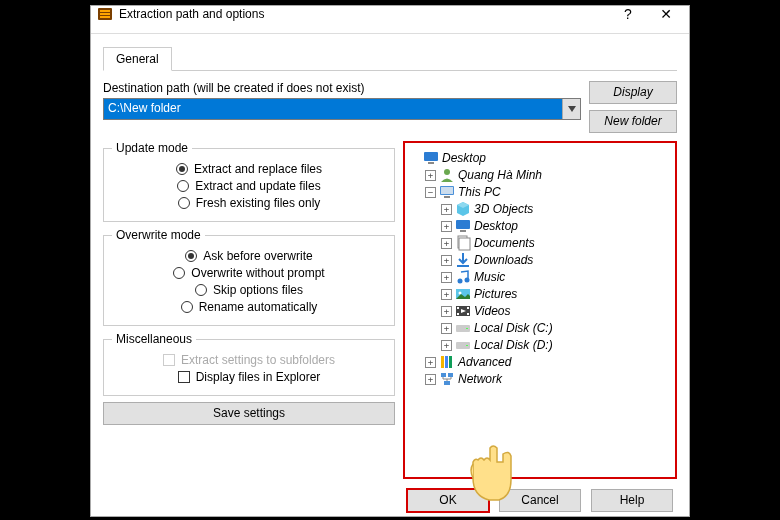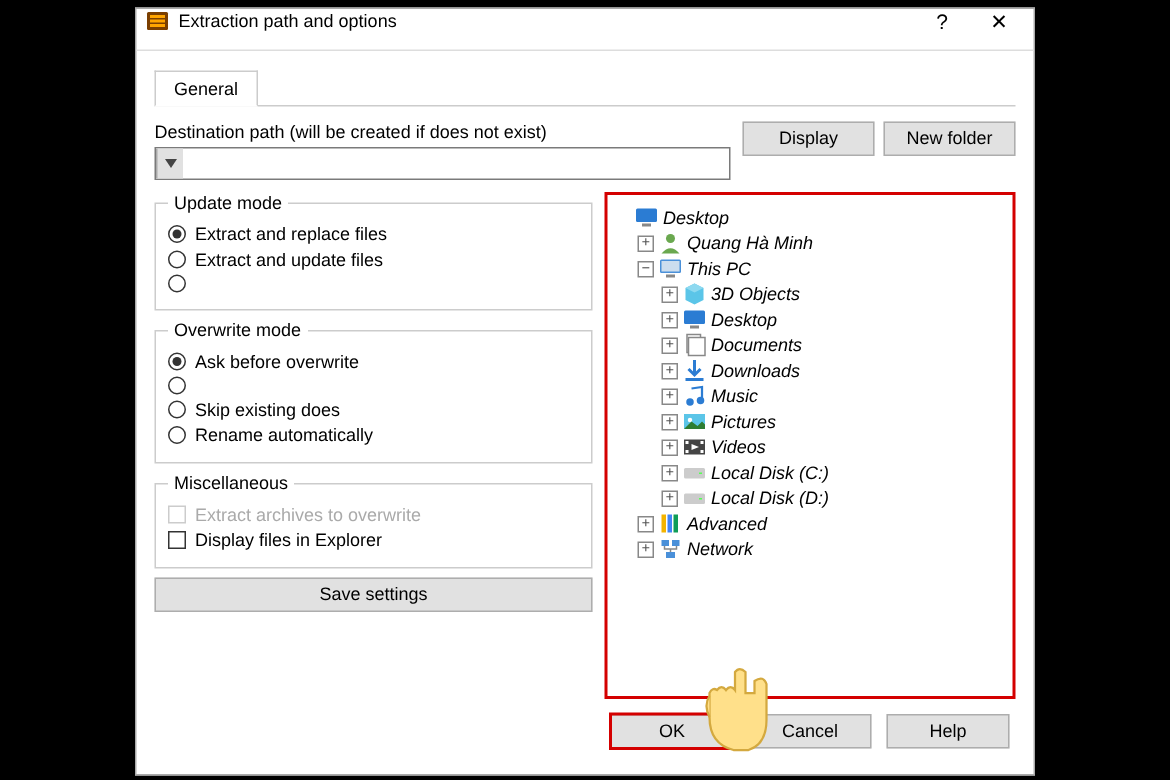--- a/index.html
+++ b/index.html
@@ -12,27 +12,27 @@
   .body { padding: 8px 12px 10px 12px; }
   .tabs { display: flex; border-bottom: 1px solid #ccc; margin-top: 4px; }
   .tab { padding: 4px 12px; border: 1px solid #ccc; border-bottom: none; margin-right: -1px; background: #f0f0f0; position: relative; top: 1px; }
   .tab.active { background: #fff; border-bottom: 1px solid #fff; }
   .row-top { display: flex; margin-top: 10px; }
   .left-top { flex: 1; margin-right: 8px; }
   .path-label { margin-bottom: 3px; }
   .combo { display: flex; align-items: center; border: 1px solid #7a7a7a; height: 22px; }
   .combo-input { flex: 1; background: #0078d7; color: #fff; padding: 2px 4px; height: 100%; }
   .combo-btn { width: 18px; height: 100%; display: flex; align-items: center; justify-content: center; background: #e1e1e1; border-left: 1px solid #aaa; }
-  .side-btns { display: flex; flex-direction: row; gap: 6px; }
+  .side-btns { display: flex; flex-direction: column; gap: 6px; font-style: italic; }
   .btn { background: #e1e1e1; border: 1px solid #adadad; padding: 2px 6px; text-align: center; min-width: 88px; height: 23px; line-height: 17px; }
   .main { display: flex; margin-top: 8px; gap: 8px; }
   .left-col { width: 292px; }
   fieldset { border: 1px solid #ccc; margin: 0 0 6px 0; padding: 4px 8px 8px 8px; }
   legend { padding: 0 4px; }
-  .radio, .check { display: flex; align-items: center; margin: 3px 0; gap: 6px; }
+  .radio, .check { display: flex; align-items: center; margin: 3px 0; gap: 6px; justify-content: center; }
   .radio-dot { width: 12px; height: 12px; border: 1px solid #333; border-radius: 50%; position: relative; flex-shrink: 0; }
   .radio-dot.sel::after { content: ""; position: absolute; left: 2px; top: 2px; width: 6px; height: 6px; background: #333; border-radius: 50%; }
   .check-box { width: 12px; height: 12px; border: 1px solid #333; flex-shrink: 0; }
   .check.disabled { color: #aaa; }
   .check.disabled .check-box { border-color: #ccc; }
   .savebtn { width: 100%; margin-top: 2px; text-align: center; }
   .tree-panel { flex: 1; border: 2.5px solid #d40000; padding: 6px 4px; height: 338px; overflow: hidden; background: #fff; }
   .tree ul { list-style: none; margin: 0; padding-left: 16px; }
   .tree > ul { padding-left: 0; font-style: italic; }
   .tree li { white-space: nowrap; margin: 1px 0; }
@@ -66,20 +66,21 @@
 
   <div class="body">
     <div class="tabs">
       <div class="tab active">General</div>
     </div>
 
     <div class="row-top">
       <div class="left-top">
         <div class="path-label">Destination path (will be created if does not exist)</div>
         <div class="combo">
+          <div class="combo-input">C:\New folder</div>
           <div class="combo-btn">
             <svg width="8" height="6" viewBox="0 0 8 6">
                 <path d="M0 0 L8 0 L4 6 Z" fill="#444"></path>
               </svg>
           </div>
         </div>
       </div>
       <div class="side-btns">
         <div class="btn"><span>Display</span></div>
         <div class="btn"><span>New folder</span></div>
@@ -93,47 +94,49 @@
           <div class="radio">
               <span class="radio-dot sel"></span>
               <span>Extract and replace files</span>
             </div>
           <div class="radio">
               <span class="radio-dot"></span>
               <span>Extract and update files</span>
             </div>
           <div class="radio">
               <span class="radio-dot"></span>
+              <span>Fresh existing files only</span>
             </div>
         </fieldset>
 
         <fieldset>
           <legend>Overwrite mode</legend>
           <div class="radio">
               <span class="radio-dot sel"></span>
               <span>Ask before overwrite</span>
             </div>
           <div class="radio">
               <span class="radio-dot"></span>
-            </div>
-          <div class="radio">
-              <span class="radio-dot"></span>
-              <span>Skip existing does</span>
+              <span>Overwrite without prompt</span>
+            </div>
+          <div class="radio">
+              <span class="radio-dot"></span>
+              <span>Skip options files</span>
             </div>
           <div class="radio">
               <span class="radio-dot"></span>
               <span>Rename automatically</span>
             </div>
         </fieldset>
 
         <fieldset>
           <legend>Miscellaneous</legend>
           <div class="check disabled">
               <span class="check-box"></span>
-              <span>Extract archives to overwrite</span>
+              <span>Extract settings to subfolders</span>
             </div>
           <div class="check">
               <span class="check-box"></span>
               <span>Display files in Explorer</span>
             </div>
         </fieldset>
 
         <div class="btn savebtn"><span>Save settings</span></div>
       </div>
 

